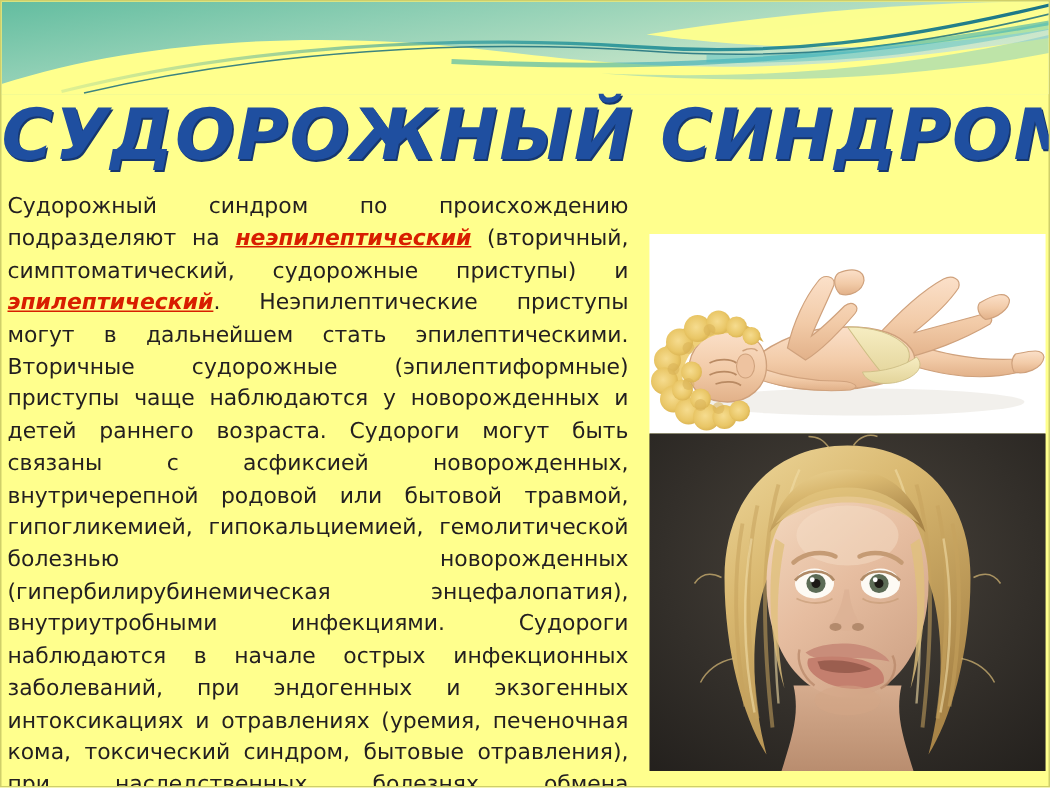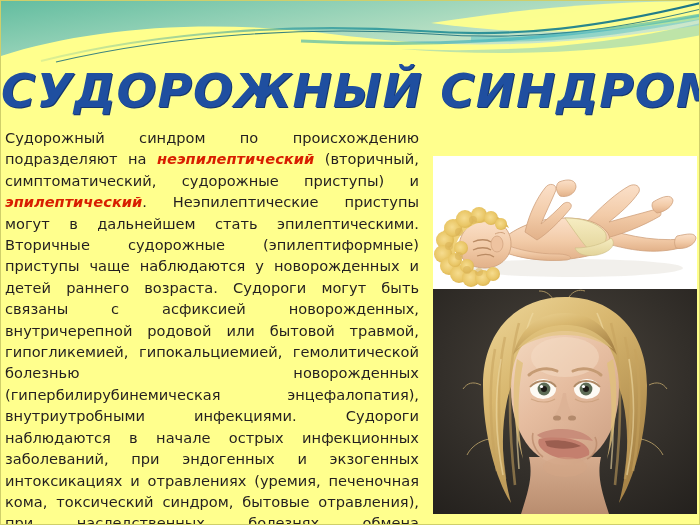--- a/index.html
+++ b/index.html
@@ -58,20 +58,21 @@
     font-family: "DejaVu Sans", "Liberation Sans", sans-serif;
   }
   #body-text p {
     margin: 0;
     text-align: justify;
   }
   .hl {
     color: #d81e00;
     font-weight: bold;
     font-style: italic;
+    text-decoration: underline;
     text-decoration-color: #d81e00;
   }
 
   
   .figure {
     position: absolute;
     overflow: hidden;
   }
   #figure-infant {
     left: 432px;

